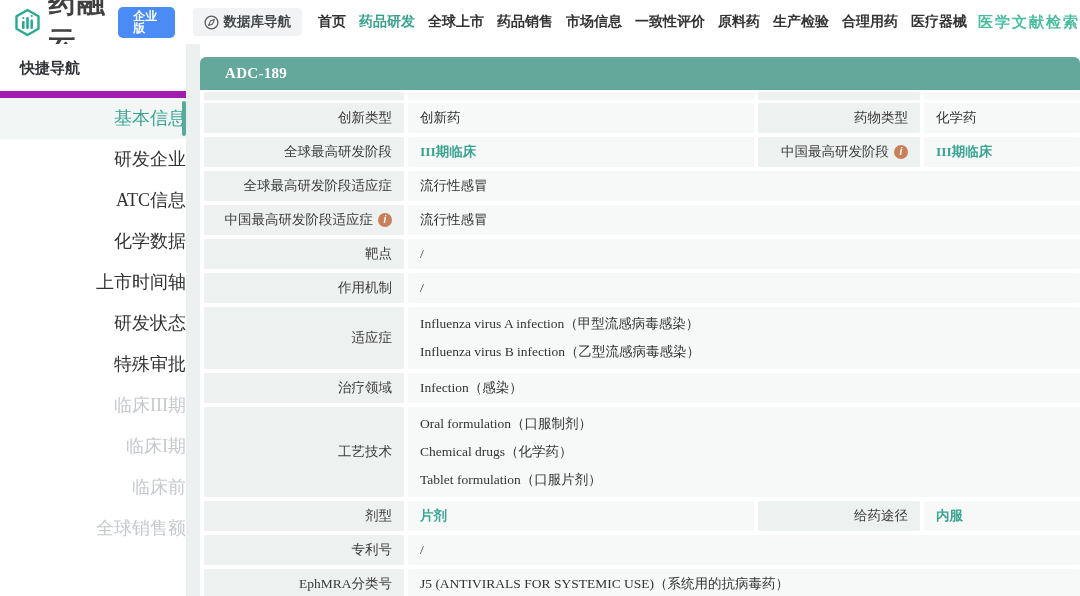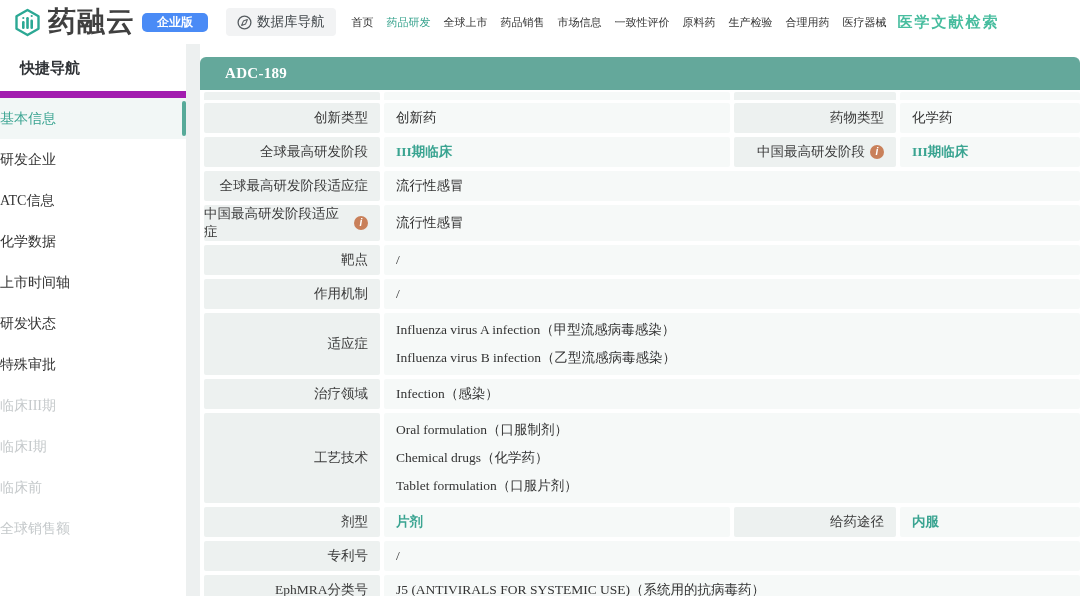--- a/index.html
+++ b/index.html
@@ -15,55 +15,55 @@
     font-family:"Liberation Sans","DejaVu Sans",sans-serif;
     font-weight:bold; font-size:28px; color:#404040; letter-spacing:1px;
   }
   .logo-badge {
     background:#4a8bf6; color:#fff; font-family:"Liberation Sans","DejaVu Sans",sans-serif;
     font-size:12px; font-weight:bold; padding:3px 15px 4px; border-radius:5px; line-height:1;
   }
   .db-nav {
     margin-left:18px; background:#f2f3f4; border:none; border-radius:4px; height:28px;
     padding:0 11px; display:flex; align-items:center; gap:5px;
-    font-family:inherit; font-size:13.5px; font-weight:normal; color:#40464a; cursor:pointer; white-space:nowrap;
+    font-family:inherit; font-size:13.5px; font-weight:bold; color:#40464a; cursor:pointer; white-space:nowrap;
   }
   .nav { display:flex; margin-left:16px; gap:13px; align-items:center; }
-  .nav-item { font-size:11px; font-weight:normal; color:#333; text-decoration:none; white-space:nowrap; cursor:pointer; }
+  .nav-item { font-size:14px; font-weight:bold; color:#333; text-decoration:none; white-space:nowrap; cursor:pointer; }
   .nav-item.active { color:#36a28d; }
   .med-search {
     margin-left:11px; font-size:15px; font-weight:bold; color:#48bd9f;
     letter-spacing:2px; text-decoration:none; white-space:nowrap; cursor:pointer;
   }
   
   .page-body { display:flex; height:552px; }
   .sidebar { width:186px; background:#fff; flex:none; }
   .sidebar-title { font-size:15px; font-weight:bold; color:#2f3236; padding:15px 0 13px 20px; border-bottom:7px solid #a21caf; }
-  .side-item { height:41px; line-height:41px; font-size:14px; color:#333; position:relative; cursor:pointer; }
+  .side-item { height:41px; line-height:41px; padding-left:20px; font-size:18px; color:#333; position:relative; cursor:pointer;text-align:right; }
   .side-item.active { background:#f2f7f6; color:#3aa491; }
   .side-item.active::after {
     content:''; position:absolute; right:0; top:3px; bottom:3px; width:4px;
     background:#57aa99; border-radius:2px;
   }
   .side-item.disabled { color:#c5c9cb; }
   .divider-strip { width:14px; background:#edf0f0; flex:none; }
   .content { flex:1; padding-top:13px; overflow:hidden; background:#fff; }
   
   .drug-header {
     height:33px; background:#64a89b; border-radius:6px 6px 0 0; color:#fff;
     font-weight:bold; font-size:15px; display:flex; align-items:center;
     padding-left:25px; letter-spacing:.3px; margin-bottom:2px;
   }
   
   .rows { padding-left:4px; }
   .partial-wrap { height:8px; overflow:hidden; margin-bottom:3px; }
   .row { display:flex; gap:4px; margin-bottom:4px; }
   .cell { border-radius:2px; }
   .cell.lab {
-    background:#edf1f0; width:176px; flex:none; display:flex; align-items:center;
+    background:#edf1f0; width:200px; flex:none; display:flex; align-items:center;
     justify-content:flex-end; padding-right:12px; font-size:13.5px; color:#3b3b3b; gap:5px; min-height:30px;
   }
   .cell.lab.second { width:162px; }
   .cell.val {
     background:#f6f9f8; flex:1; display:flex; flex-direction:column; justify-content:center;
     padding:1px 0 1px 12px; font-size:13.5px; color:#333; min-height:30px;
   }
   .cell.val.multi { padding-top:3px; padding-bottom:3px; }
   .cell.val.half { flex:none; width:346px; }
   .val-line { line-height:28px; }

